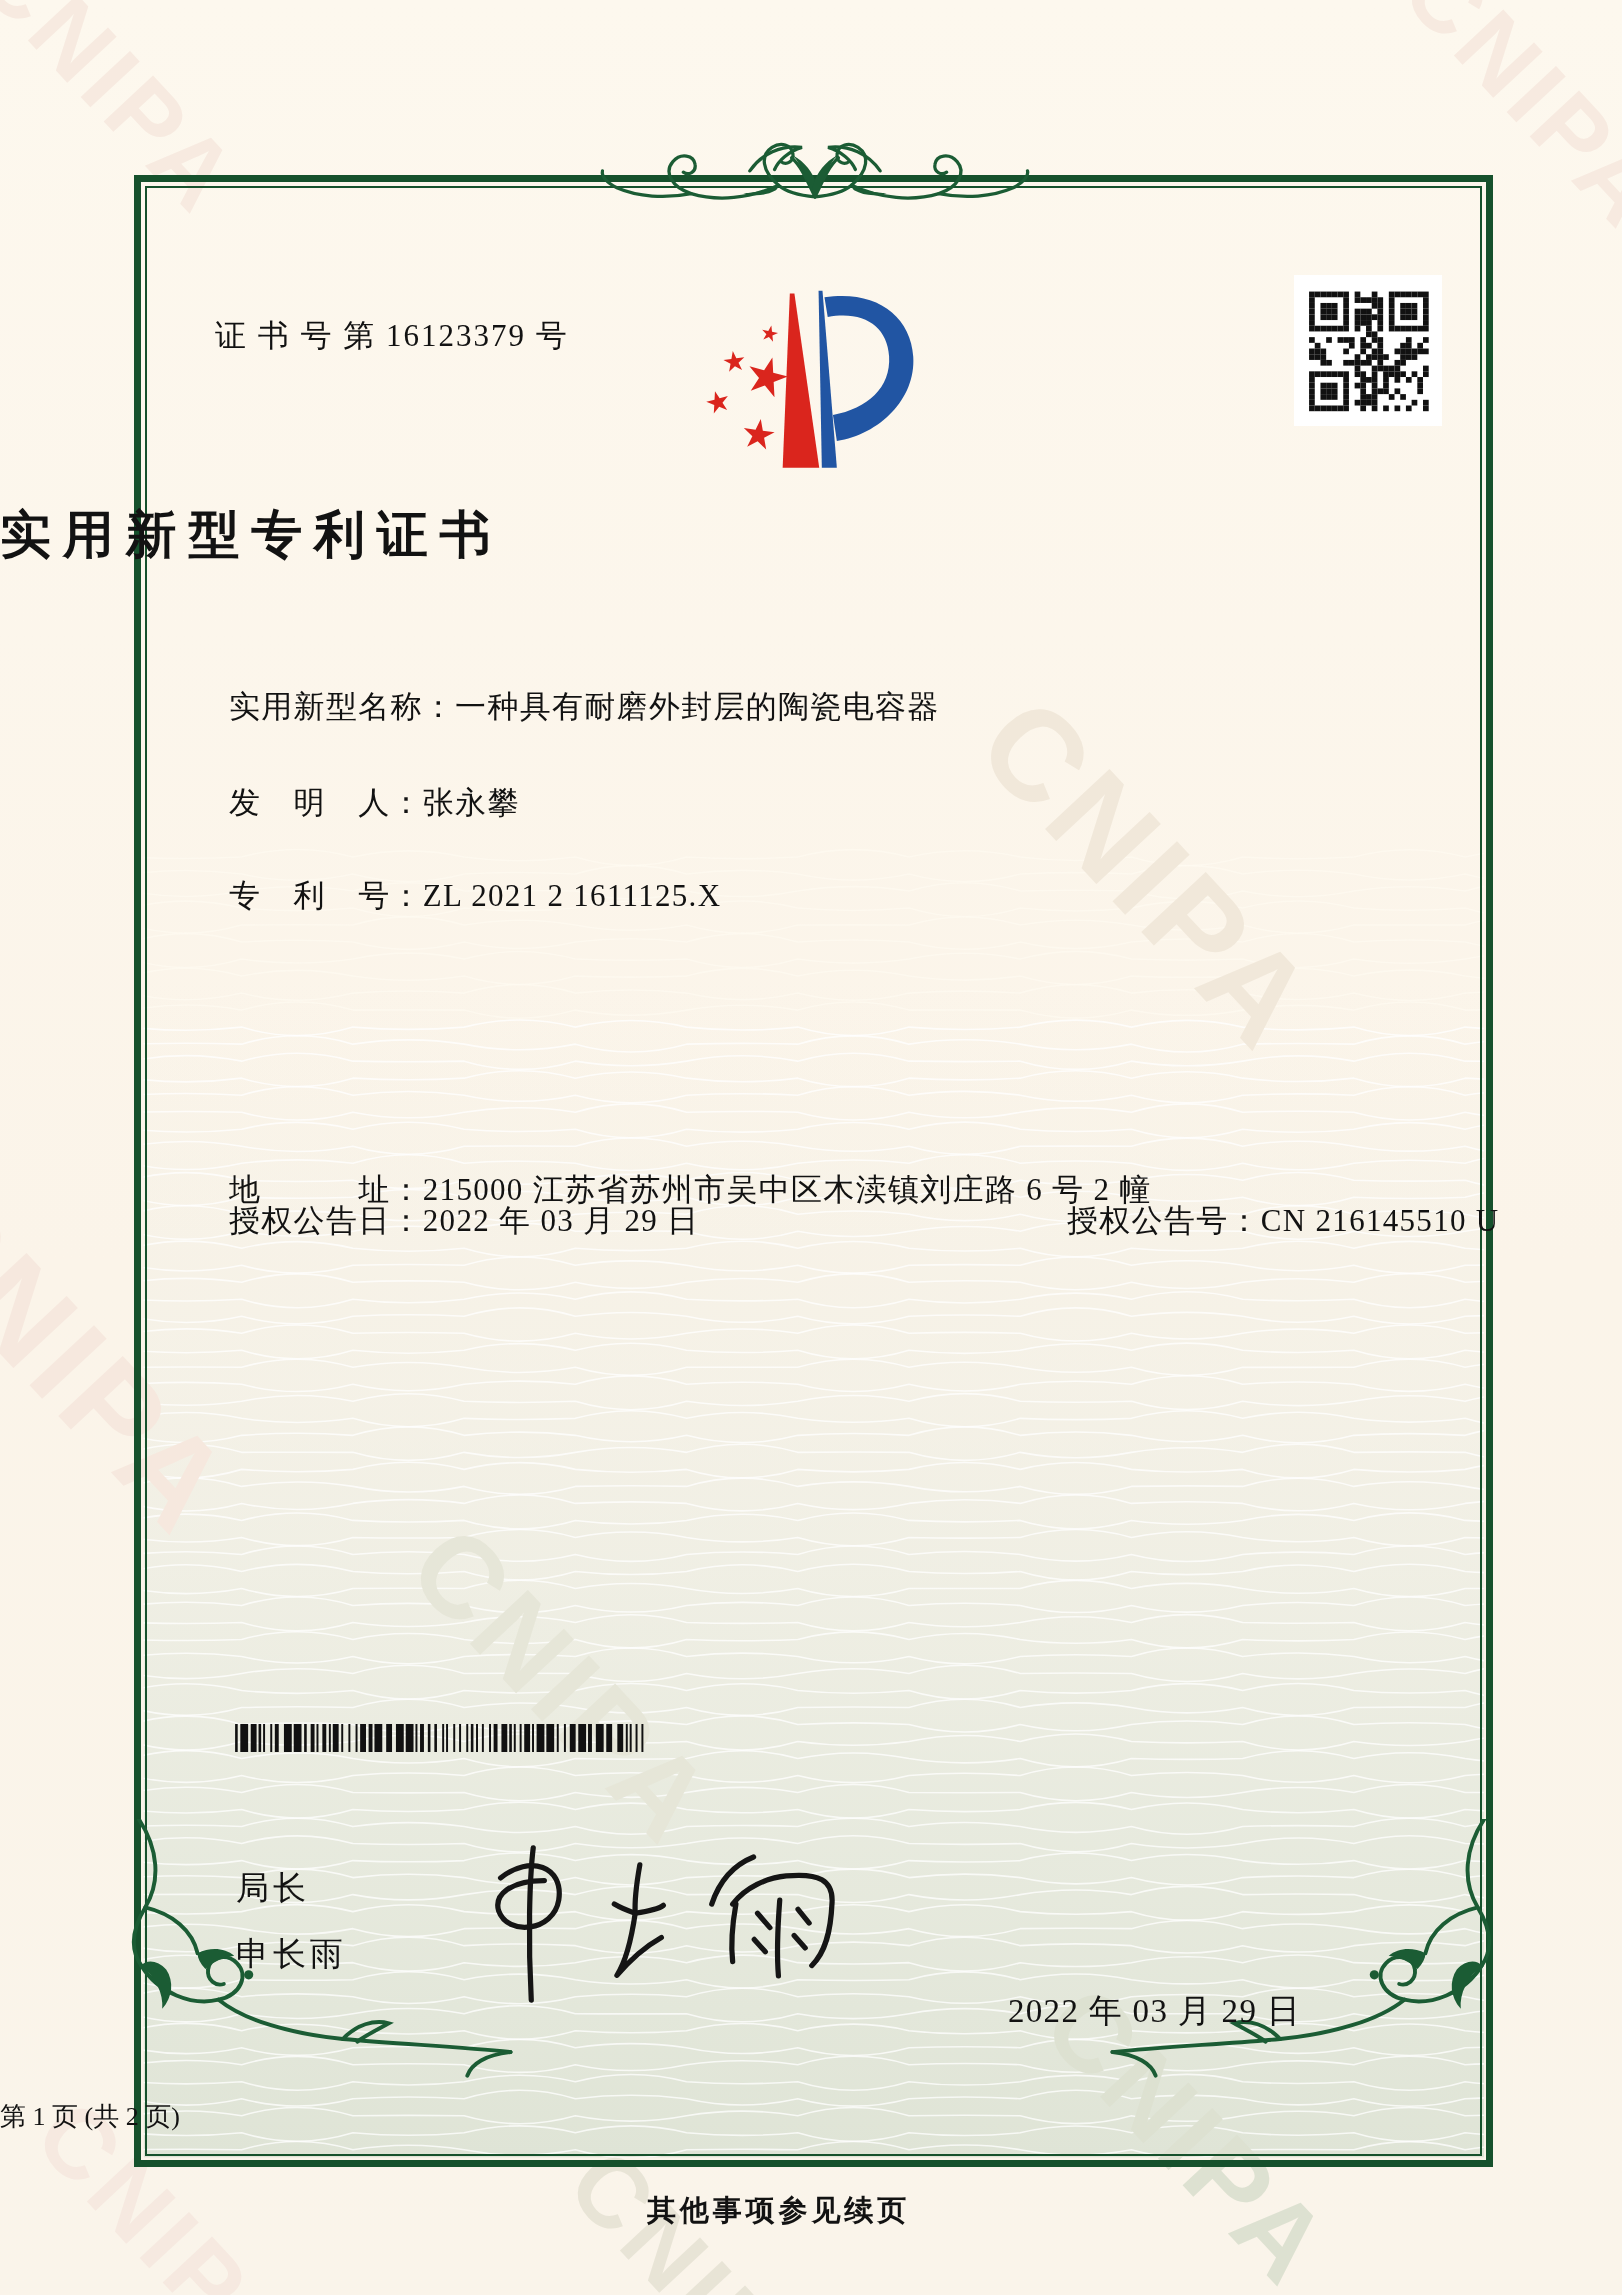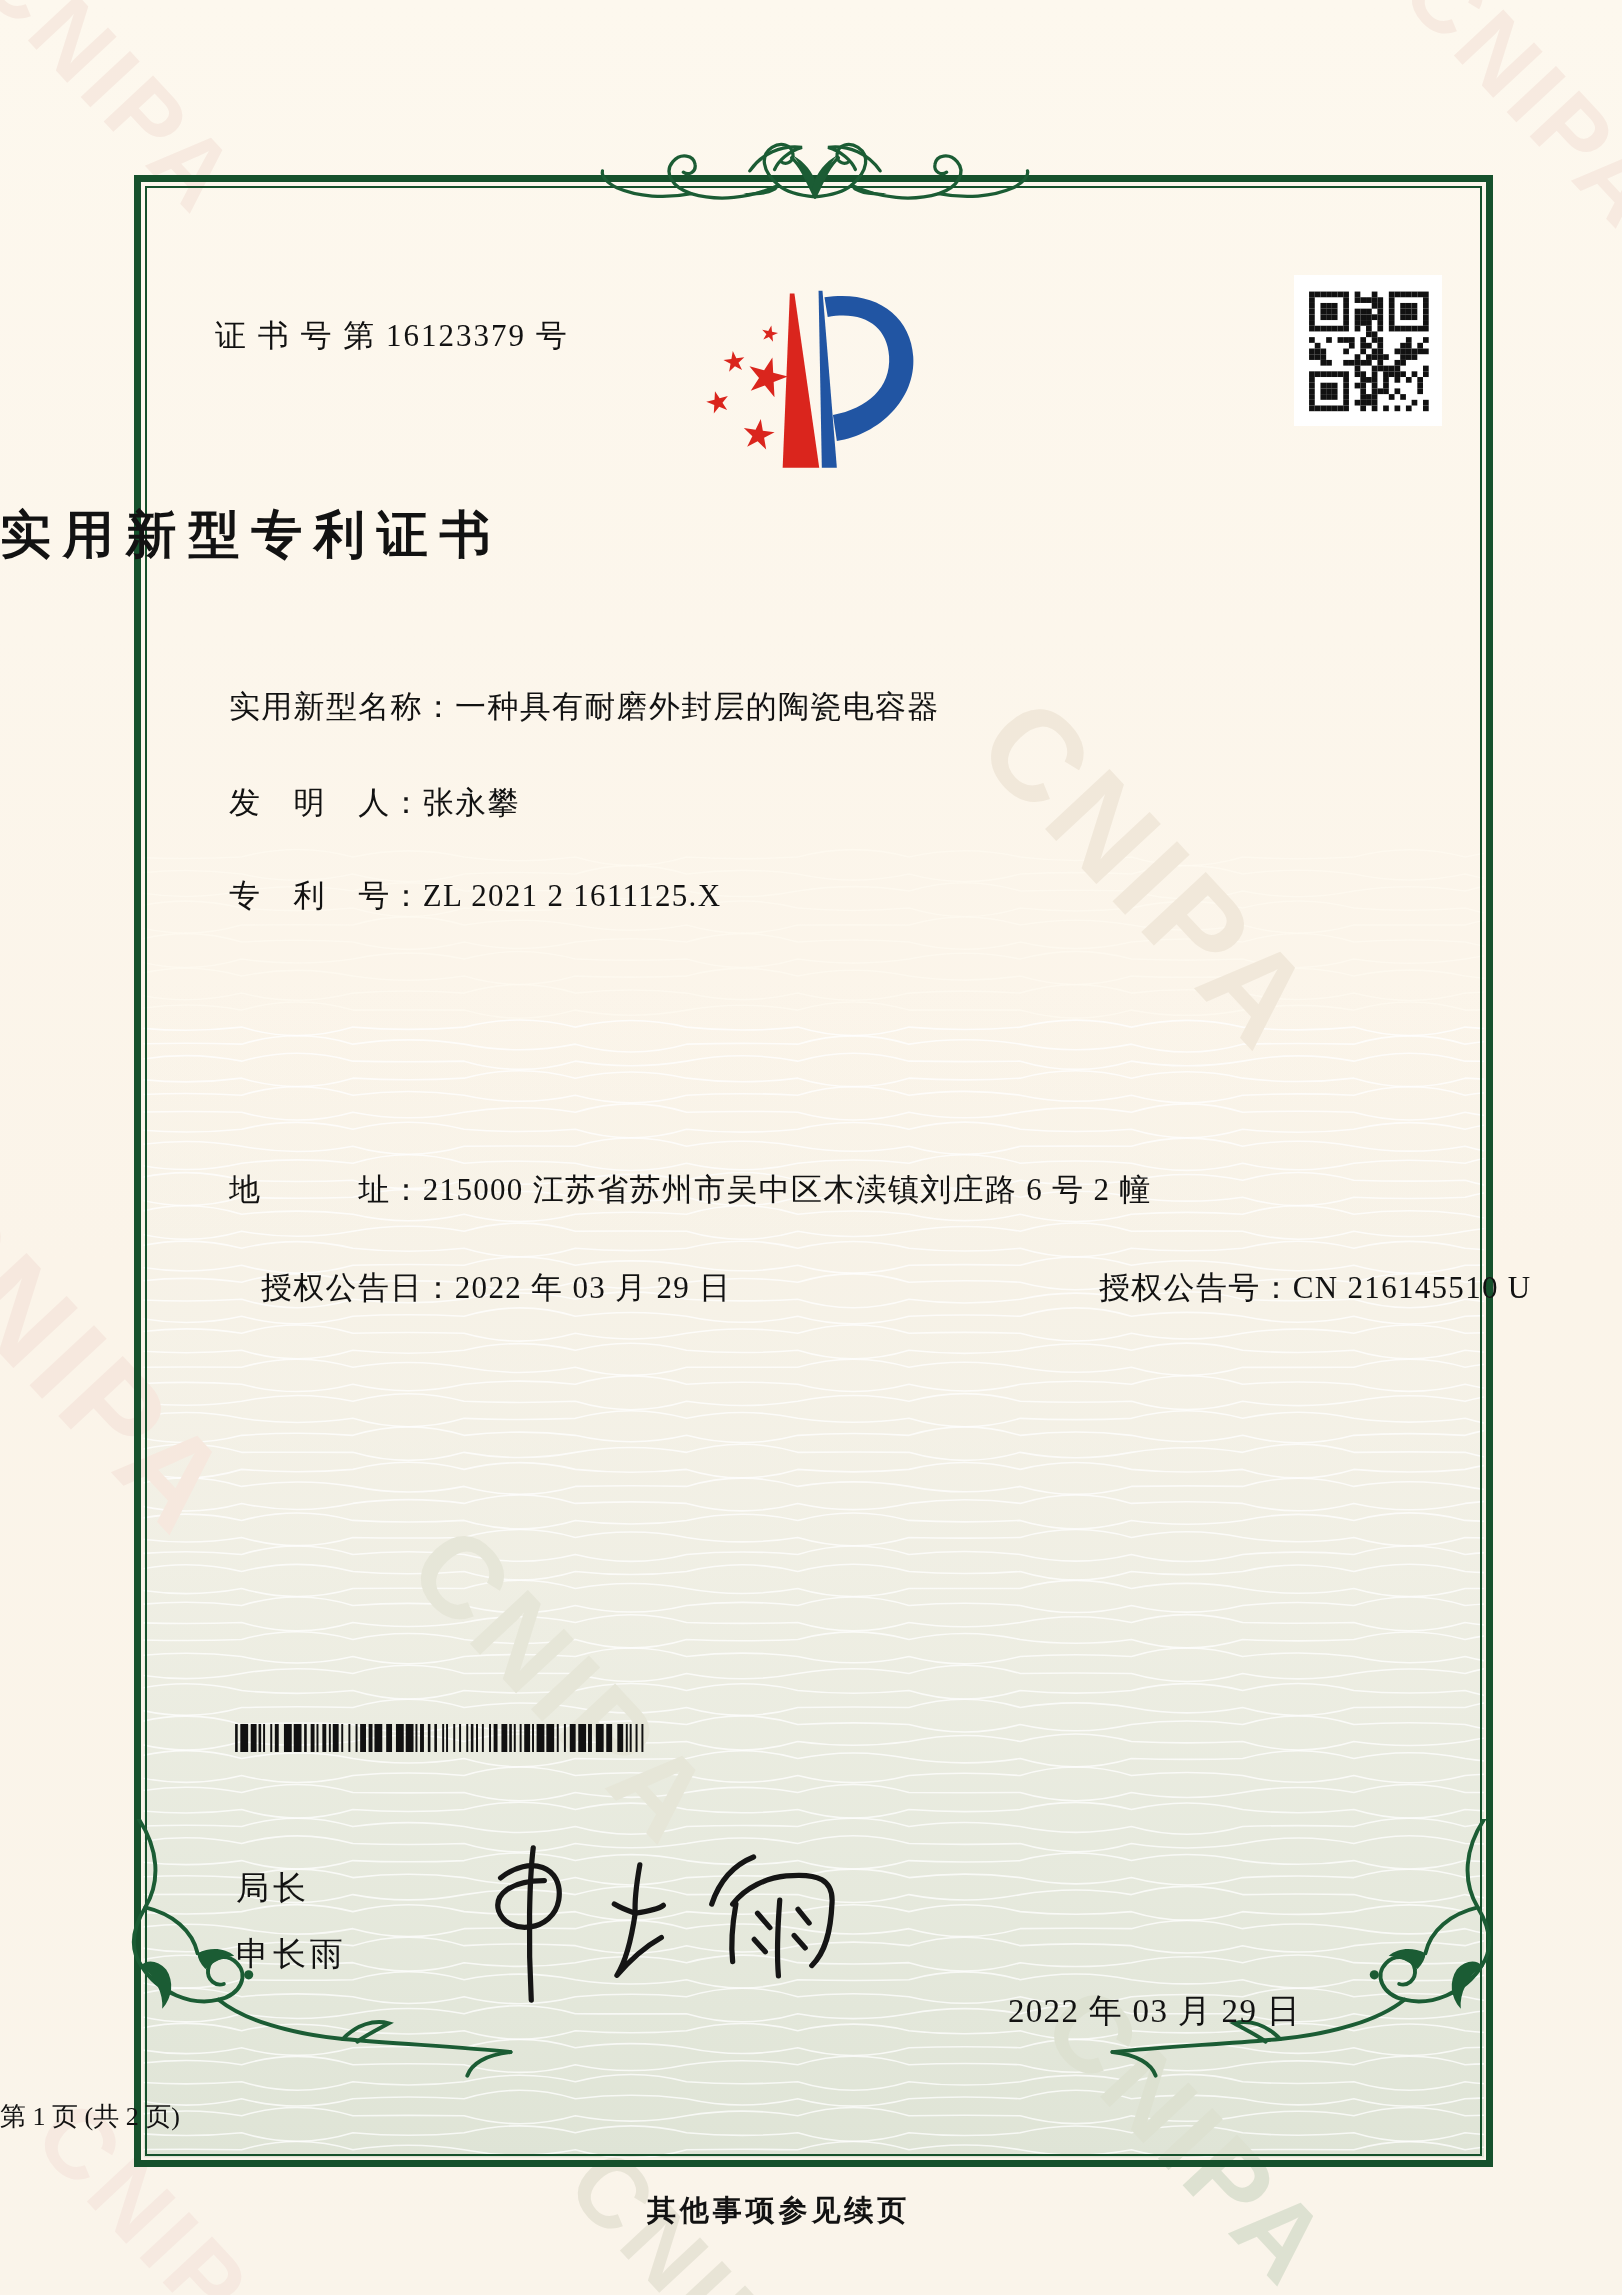--- a/index.html
+++ b/index.html
@@ -453,21 +453,21 @@
     </div>
     <div class="frow" style="top:782px;">
       <span class="lbl">发　明　人：</span><span class="val">张永攀</span>
     </div>
     <div class="frow" style="top:875px;">
       <span class="lbl">专　利　号：</span><span class="val">ZL 2021 2 1611125.X</span>
     </div>
     <div class="frow" style="top:1169px;">
       <span class="lbl">地　　　址：</span><span class="val">215000 江苏省苏州市吴中区木渎镇刘庄路 6 号 2 幢</span>
     </div>
-    <div class="frow" style="top:1267px;width:1184px;margin-left:32px;">
+    <div class="frow" style="top:1200px;width:1184px;">
       <span class="lbl">授权公告日：</span><span class="val">2022 年 03 月 29 日</span>
       <span class="grant2">
         <span class="lbl">授权公告号：</span><span class="val">CN 216145510 U</span>
       </span>
     </div>
 
 
     <svg class="barcode" id="barcodeSvg" width="417" height="28" viewBox="0 0 637 43">
         <rect x="0" y="0" width="4" height="43" fill="#111"></rect>
         <rect x="8" y="0" width="12" height="43" fill="#111"></rect>

